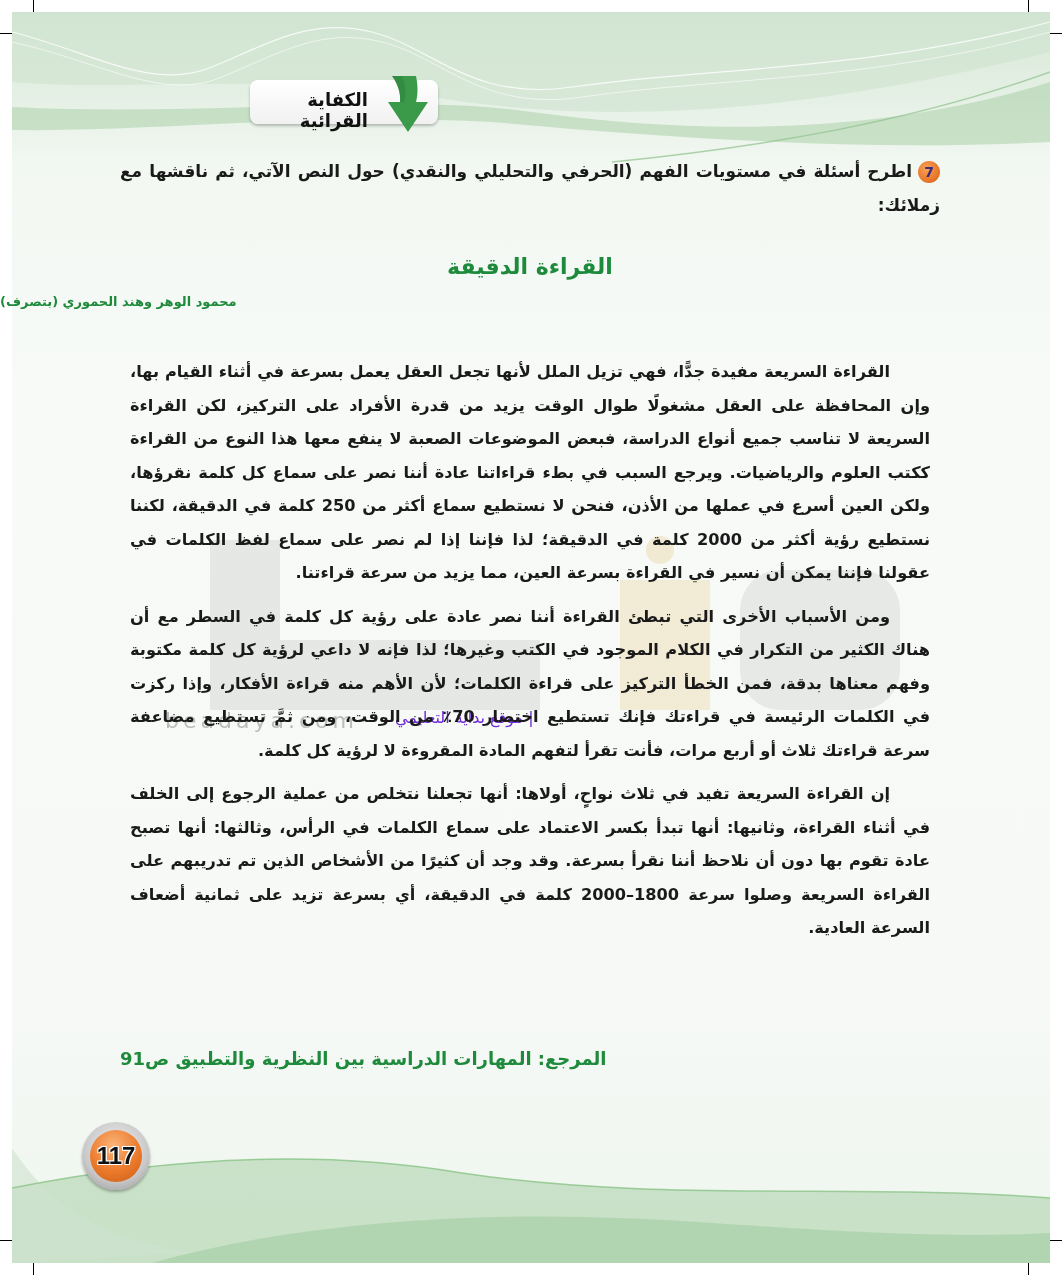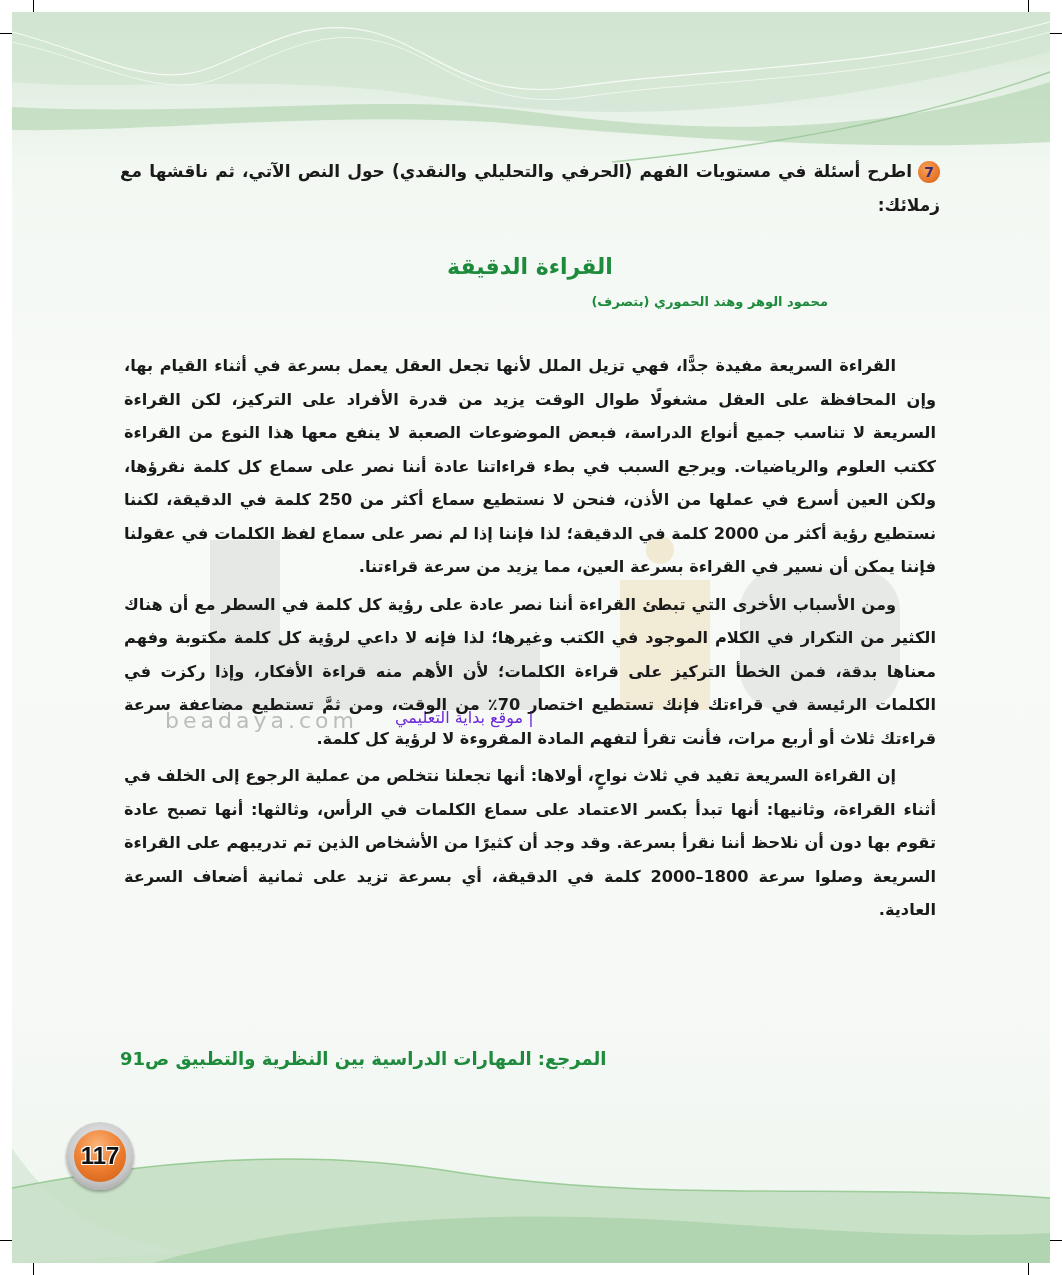--- a/index.html
+++ b/index.html
@@ -48,40 +48,40 @@
   }
   .title {
     top: 254px; font-size: 22px; color: #1e8a3c; text-align: center; width: 820px;
   }
   .author {
     top: 294px; font-size: 13px; color: #1e8a3c; text-align: right; right: auto;
   }
   .body-text {
     top: 345px; font-size: 16.2px; line-height: 33.5px; text-align: justify;
   }
-  .body-text p { margin: 4px; text-indent: 40px; }
+  .body-text p { margin: 10px; text-indent: 40px; }
   .reference {
     top: 1048px; font-size: 18px; color: #1e8a3c;
   }
 
   .watermark {
     position: absolute; left: 140px; top: 520px; width: 820px; height: 240px;
     pointer-events: none; opacity: 0.55;
   }
   .wm-url {
     position: absolute; left: 165px; top: 708px; font-size: 22px; color: #bcbcbc;
     font-family: "DejaVu Sans", sans-serif; letter-spacing: 4px;
   }
   .wm-ar {
     position: absolute; left: 395px; top: 708px; font-size: 16px; color: #6d28d9;
     font-family: "DejaVu Sans", sans-serif; direction: rtl;
   }
 
   .page-num {
-    position: absolute; left: 66px; top: 1122px; width: 68px; height: 68px; border-radius: 50%;
+    position: absolute; left: 82px; top: 1122px; width: 68px; height: 68px; border-radius: 50%;
     background: radial-gradient(circle at 50% 40%, #f4f4f4 0%, #c9c9c9 60%, #8e8e8e 100%);
     box-shadow: 0 2px 3px rgba(0,0,0,0.3);
   }
   .page-num-inner {
     position: absolute; left: 8px; top: 8px; width: 52px; height: 52px; border-radius: 50%;
     background: radial-gradient(circle at 45% 30%, #fbb57a 0%, #ec7a2c 55%, #c85d15 100%);
     text-align: center; line-height: 52px;
     font-size: 24px; font-weight: bold; color: #111;
     font-family: "Liberation Sans", sans-serif;
     text-shadow: -1px -1px 0 #fff, 1px -1px 0 #fff, -1px 1px 0 #fff, 1px 1px 0 #fff;
@@ -115,40 +115,48 @@
     <path d="M600,150 C750,135 900,110 1038,60" fill="none" stroke="#8fc28c" stroke-width="1.5" opacity="0.7"></path>
   </svg>
 
   <svg class="wave-bottom" viewBox="0 0 1038 175" preserveAspectRatio="none">
     <path d="M0,100 C150,70 300,60 450,85 C650,115 850,95 1038,110 L1038,175 L0,175 Z" fill="#b8d8b6" opacity="0.7"></path>
     <path d="M0,60 C40,120 90,150 180,165 L0,175 Z" fill="#cfe3cf" opacity="0.6"></path>
     <path d="M140,175 C300,130 500,120 700,135 C850,145 950,150 1038,145 L1038,175 Z" fill="#9fcc9c" opacity="0.55"></path>
     <path d="M0,100 C150,70 300,60 450,85 C650,115 850,95 1038,110" fill="none" stroke="#7fbf7a" stroke-width="1.5" opacity="0.7"></path>
   </svg>
 
+  <div class="header-badge" style="left:228px;top:64px;">
+    <div class="header-pill"></div>
+    <span class="header-label">الكفاية القرائية</span>
+    <svg class="header-arrow" viewBox="0 0 52 56">
+      <path d="M10,0 L34,0 C36,10 36,18 34,26 L46,26 L26,56 L6,26 L18,26 C19,18 16,8 10,0 Z" fill="#3a9a4a"></path>
+      <path d="M10,0 L20,0 C24,10 24,18 22,26 L18,26 C19,18 16,8 10,0 Z" fill="#2d7d3a" opacity="0.5"></path>
+    </svg>
+  </div>
 </div>
 
 <div class="watermark">
   <svg width="820" height="240" viewBox="0 0 820 240">
     <rect x="70" y="20" width="70" height="170" fill="#bdbdbd" opacity="0.55"></rect>
     <rect x="140" y="120" width="260" height="70" fill="#bdbdbd" opacity="0.55"></rect>
     <rect x="480" y="60" width="90" height="130" fill="#e6c98a" opacity="0.55"></rect>
     <rect x="600" y="50" width="160" height="140" rx="40" fill="#bdbdbd" opacity="0.5"></rect>
     <circle cx="520" cy="30" r="14" fill="#e6c98a" opacity="0.6"></circle>
   </svg>
 </div>
 <div class="wm-url">beadaya.com</div>
 <div class="wm-ar"><span>|</span> <span>موقع بداية التعليمي</span></div>
 
 <div class="content question">
   <span class="q-num">7</span><span>اطرح أسئلة في مستويات الفهم (الحرفي والتحليلي والنقدي) حول النص الآتي، ثم ناقشها مع زملائك:</span>
 </div>
 
 <div class="content title">القراءة الدقيقة</div>
-<div class="content author" style="left:8px;width:820px;text-align:right;direction:rtl;">محمود الوهر وهند الحموري (بتصرف)</div>
+<div class="content author" style="left:0;width:820px;text-align:left;direction:rtl;">محمود الوهر وهند الحموري (بتصرف)</div>
 
 <div class="content body-text">
   <p>القراءة السريعة مفيدة جدًّا، فهي تزيل الملل لأنها تجعل العقل يعمل بسرعة في أثناء القيام بها، وإن المحافظة على العقل مشغولًا طوال الوقت يزيد من قدرة الأفراد على التركيز، لكن القراءة السريعة لا تناسب جميع أنواع الدراسة، فبعض الموضوعات الصعبة لا ينفع معها هذا النوع من القراءة ككتب العلوم والرياضيات. ويرجع السبب في بطء قراءاتنا عادة أننا نصر على سماع كل كلمة نقرؤها، ولكن العين أسرع في عملها من الأذن، فنحن لا نستطيع سماع أكثر من 250 كلمة في الدقيقة، لكننا نستطيع رؤية أكثر من 2000 كلمة في الدقيقة؛ لذا فإننا إذا لم نصر على سماع لفظ الكلمات في عقولنا فإننا يمكن أن نسير في القراءة بسرعة العين، مما يزيد من سرعة قراءتنا.</p>
   <p>ومن الأسباب الأخرى التي تبطئ القراءة أننا نصر عادة على رؤية كل كلمة في السطر مع أن هناك الكثير من التكرار في الكلام الموجود في الكتب وغيرها؛ لذا فإنه لا داعي لرؤية كل كلمة مكتوبة وفهم معناها بدقة، فمن الخطأ التركيز على قراءة الكلمات؛ لأن الأهم منه قراءة الأفكار، وإذا ركزت في الكلمات الرئيسة في قراءتك فإنك تستطيع اختصار 70٪ من الوقت، ومن ثمَّ تستطيع مضاعفة سرعة قراءتك ثلاث أو أربع مرات، فأنت تقرأ لتفهم المادة المقروءة لا لرؤية كل كلمة.</p>
   <p>إن القراءة السريعة تفيد في ثلاث نواحٍ، أولاها: أنها تجعلنا نتخلص من عملية الرجوع إلى الخلف في أثناء القراءة، وثانيها: أنها تبدأ بكسر الاعتماد على سماع الكلمات في الرأس، وثالثها: أنها تصبح عادة تقوم بها دون أن نلاحظ أننا نقرأ بسرعة. وقد وجد أن كثيرًا من الأشخاص الذين تم تدريبهم على القراءة السريعة وصلوا سرعة 1800–2000 كلمة في الدقيقة، أي بسرعة تزيد على ثمانية أضعاف السرعة العادية.</p>
 </div>
 
 <div class="content reference" style="text-align:left;">المرجع: المهارات الدراسية بين النظرية والتطبيق ص91</div>
 
 <div class="page-num">

